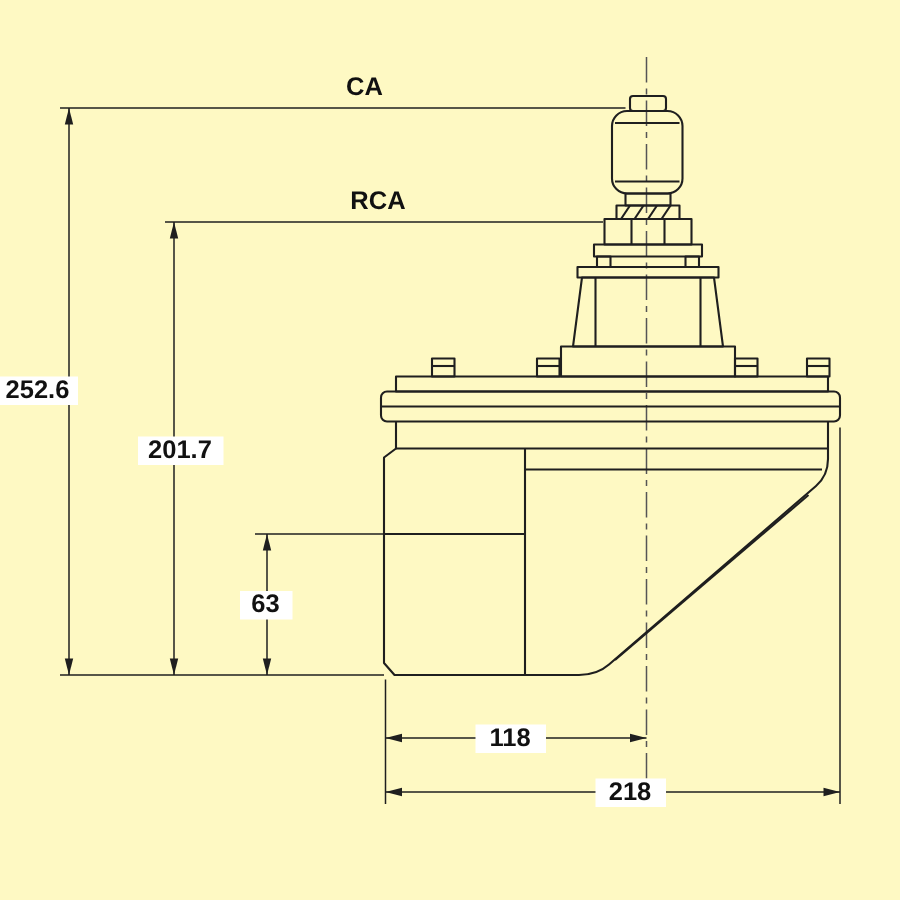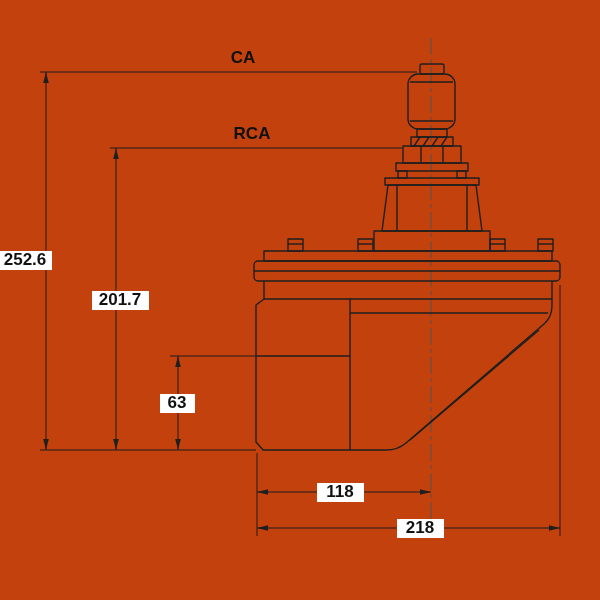--- a/index.html
+++ b/index.html
@@ -5,21 +5,21 @@
   html, body {
     margin: 0;
     padding: 0;
     background: #ffffff;
     font-family: "Liberation Sans", sans-serif;
   }
   .canvas {
     position: relative;
     width: 600px;
     height: 600px;
-    background: #c2410c;
+    background: #fef9c3;
     overflow: hidden;
   }
   svg text {
     font-family: "Liberation Sans", sans-serif;
     font-weight: bold;
     font-size: 17px;
     fill: #111111;
   }
 </style>
 </head>

